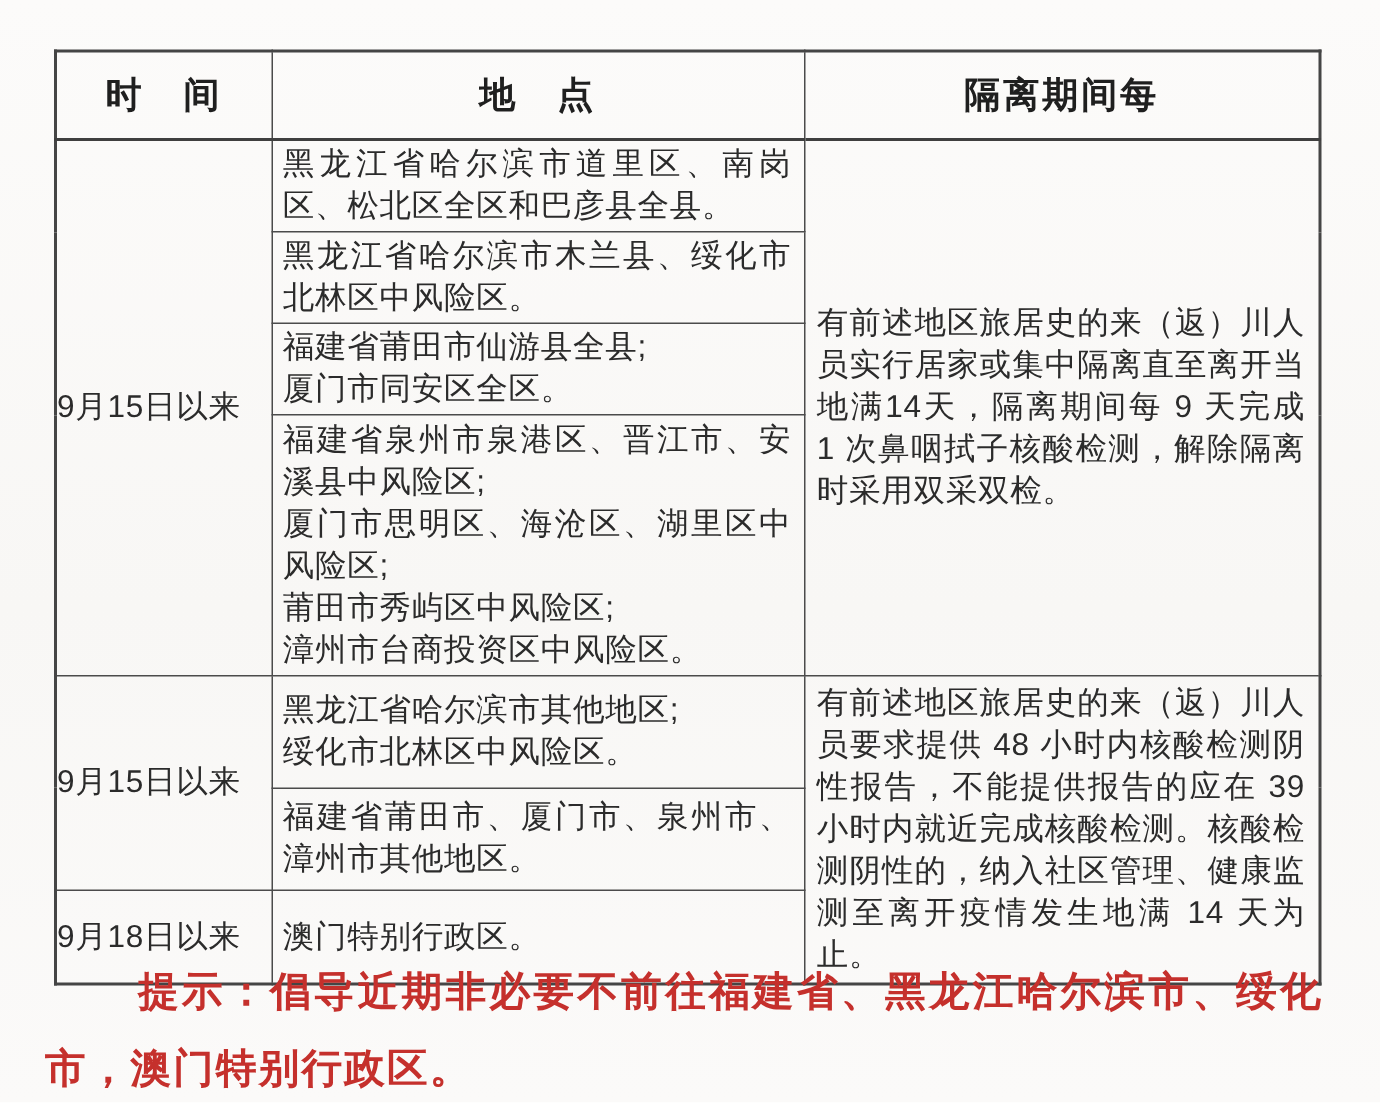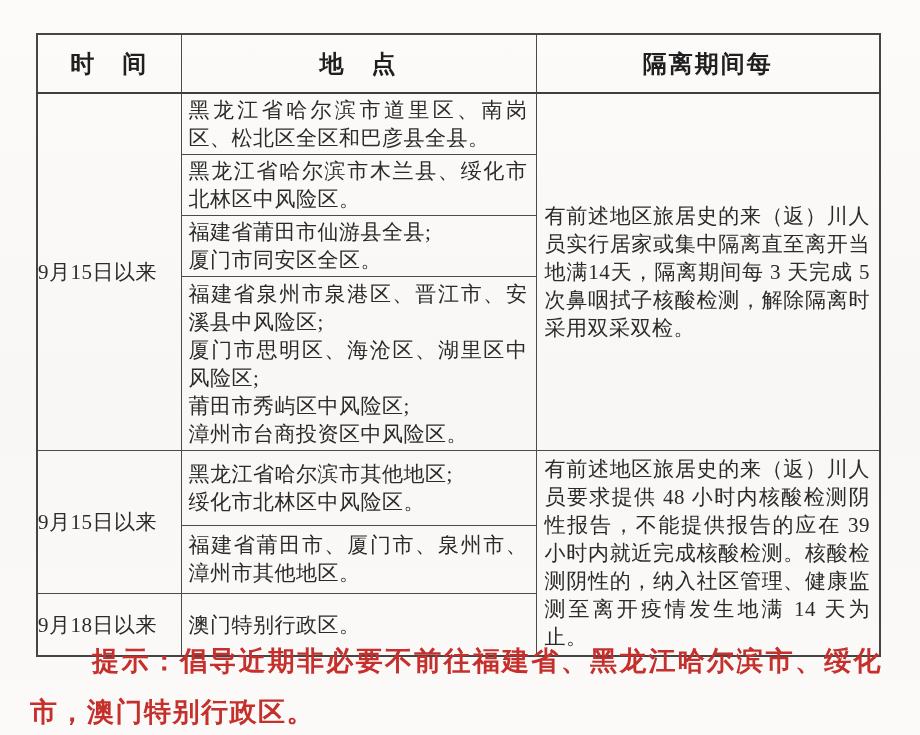--- a/index.html
+++ b/index.html
@@ -2,21 +2,21 @@
 <html><head>
 <meta charset="utf-8">
 <style>
   * { margin: 0; padding: 0; box-sizing: border-box; }
   html, body { background: #ffffff; }
   .page {
     position: relative;
     width: 920px;
     height: 735px;
     background: linear-gradient(180deg, #fcfbfa 0%, #f8f7f5 55%, #fbfaf9 100%);
-    font-family: Liberation Serif, serif;
+    font-family: Liberation Sans, sans-serif;
     color: #262626;
     overflow: hidden;
   }
   table.notice-table {
     position: absolute;
     left: 36px;
     top: 33px;
     width: 843px;
     border-collapse: collapse;
     table-layout: fixed;
@@ -96,21 +96,21 @@
       <tr>
         <th>时　间</th>
         <th>地　点</th>
         <th>隔离期间每</th>
       </tr>
     </thead>
     <tbody>
       <tr class="r1">
         <td class="cell-time" rowspan="4">9月15日以来</td>
         <td class="cell-loc">黑龙江省哈尔滨市道里区、南岗区、松北区全区和巴彦县全县。</td>
-        <td class="cell-measure" rowspan="4">有前述地区旅居史的来（返）川人员实行居家或集中隔离直至离开当地满14天，隔离期间每 3 天完成 5 次鼻咽拭子核酸检测，解除隔离时采用双采双检。</td>
+        <td class="cell-measure" rowspan="4">有前述地区旅居史的来（返）川人员实行居家或集中隔离直至离开当地满14天，隔离期间每 9 天完成 1 次鼻咽拭子核酸检测，解除隔离时采用双采双检。</td>
       </tr>
       <tr class="r2">
         <td class="cell-loc">黑龙江省哈尔滨市木兰县、绥化市北林区中风险区。</td>
       </tr>
       <tr class="r3">
         <td class="cell-loc">福建省莆田市仙游县全县;
 厦门市同安区全区。</td>
       </tr>
       <tr class="r4">
         <td class="cell-loc">福建省泉州市泉港区、晋江市、安溪县中风险区;

